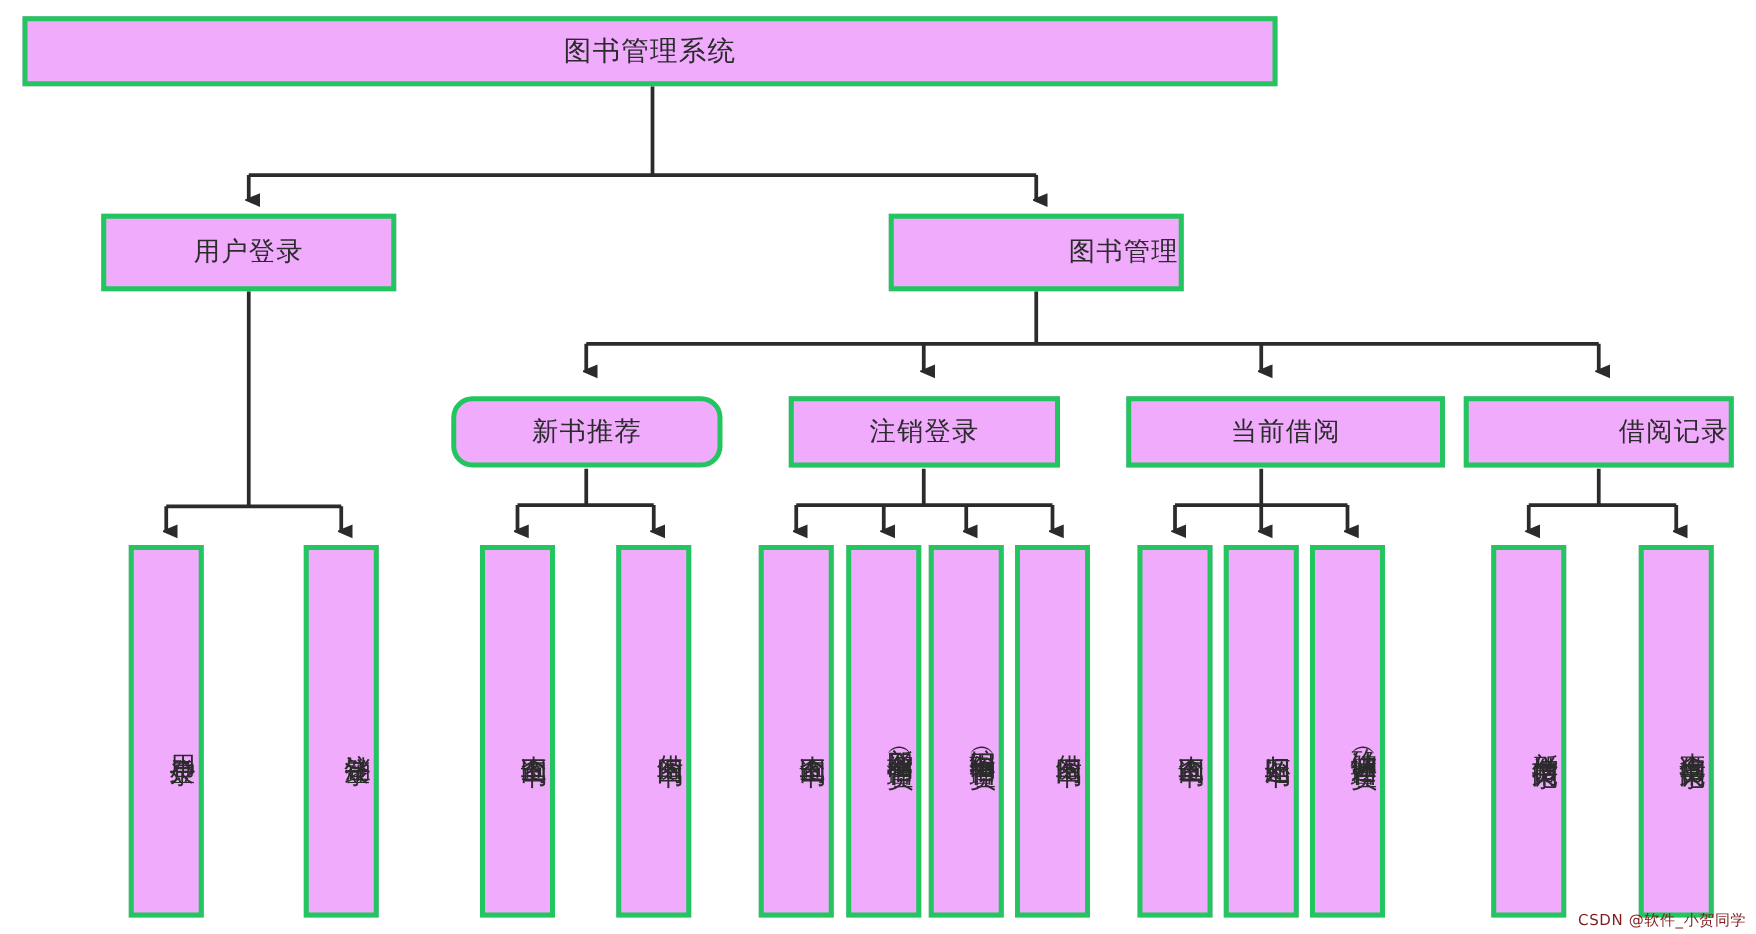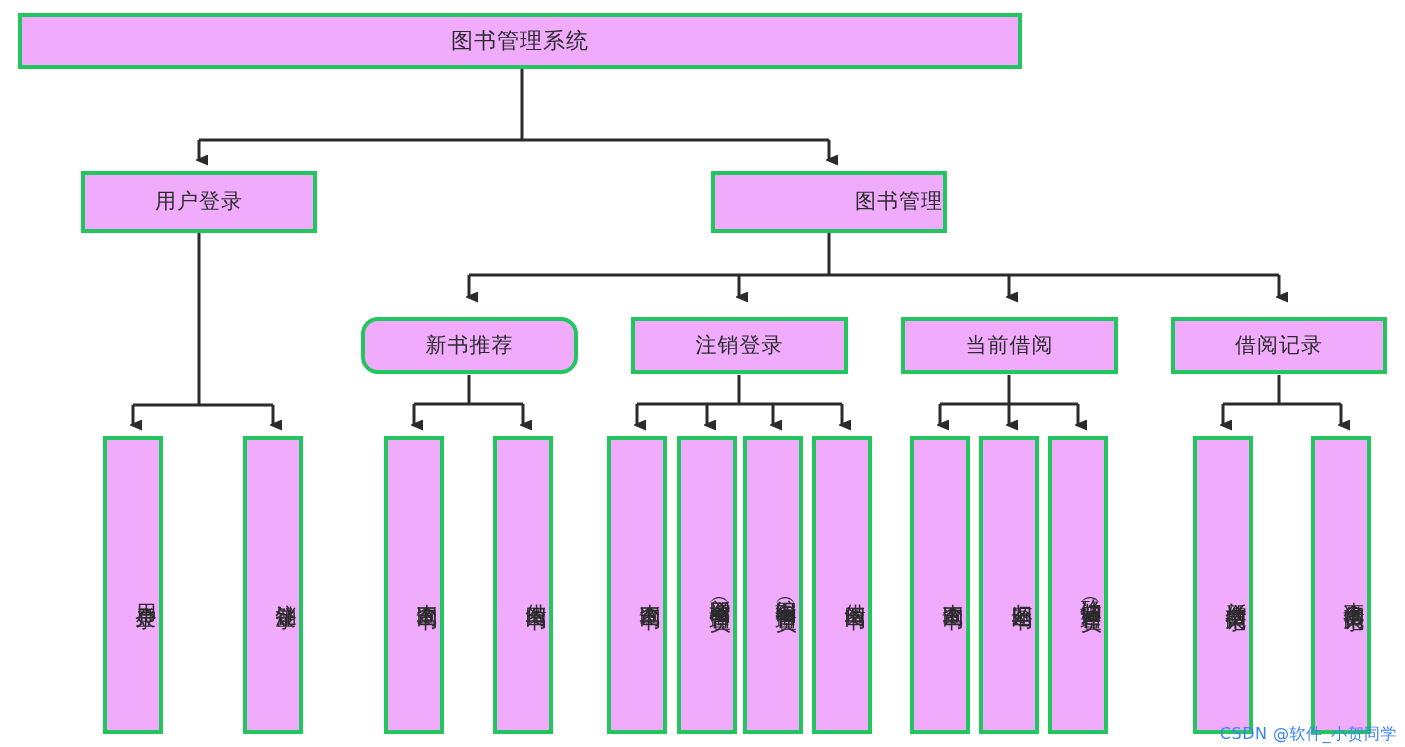--- a/index.html
+++ b/index.html
@@ -54,22 +54,22 @@
   .node.vert > span {
     display: block;
   }
   #root-node {
     font-size: 22px;
   }
   #watermark {
     position: absolute;
     right: 8px;
     bottom: 2px;
-    font-size: 16px;
-    color: #3b82f6;
+    font-size: 12px;
+    color: #7f1d1d;
     letter-spacing: 0.5px;
     white-space: nowrap;
   }
 </style>
 </head>
 <body>
 
 <div id="canvas">
 
   <svg class="wires" viewBox="0 0 1405 747">
@@ -133,24 +133,24 @@
   <div class="node horiz" style="left:711px; top:171px; width:236px; height:62px;justify-content:flex-end;">
     <span>图书管理</span>
   </div>
 
   <div class="node horiz" style="left:361px; top:317px; width:217px; height:57px;border-radius:17px;">
     <span>新书推荐</span>
   </div>
   <div class="node horiz" style="left:631px; top:317px; width:217px; height:57px;">
     <span>注销登录</span>
   </div>
-  <div class="node horiz" style="left:901px; top:317px; width:217px; height:57px;">
+  <div class="node horiz" style="left:901px; top:317px; width:255px; height:57px;">
     <span>当前借阅</span>
   </div>
-  <div class="node horiz" style="left:1171px; top:317px; width:216px; height:57px;">
+  <div class="node horiz" style="left:1171px; top:317px; width:216px; height:57px;justify-content:flex-end;">
     <span>借阅记录</span>
   </div>
 
   <div class="node vert" style="left:103px; top:436px; width:60px; height:298px;">
     <span>用户登录</span>
   </div>
   <div class="node vert" style="left:243px; top:436px; width:60px; height:298px;">
     <span>注销登录</span>
   </div>
 

